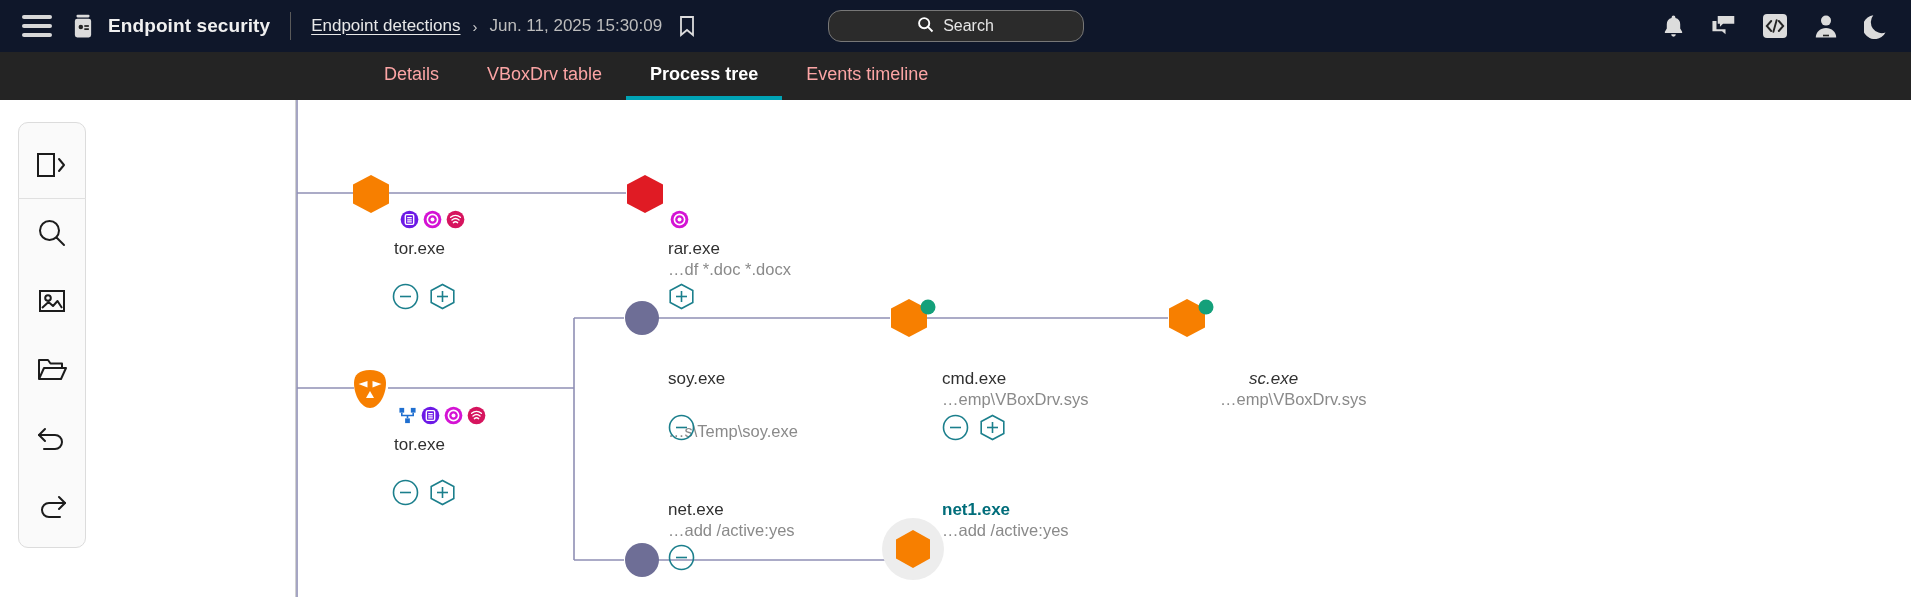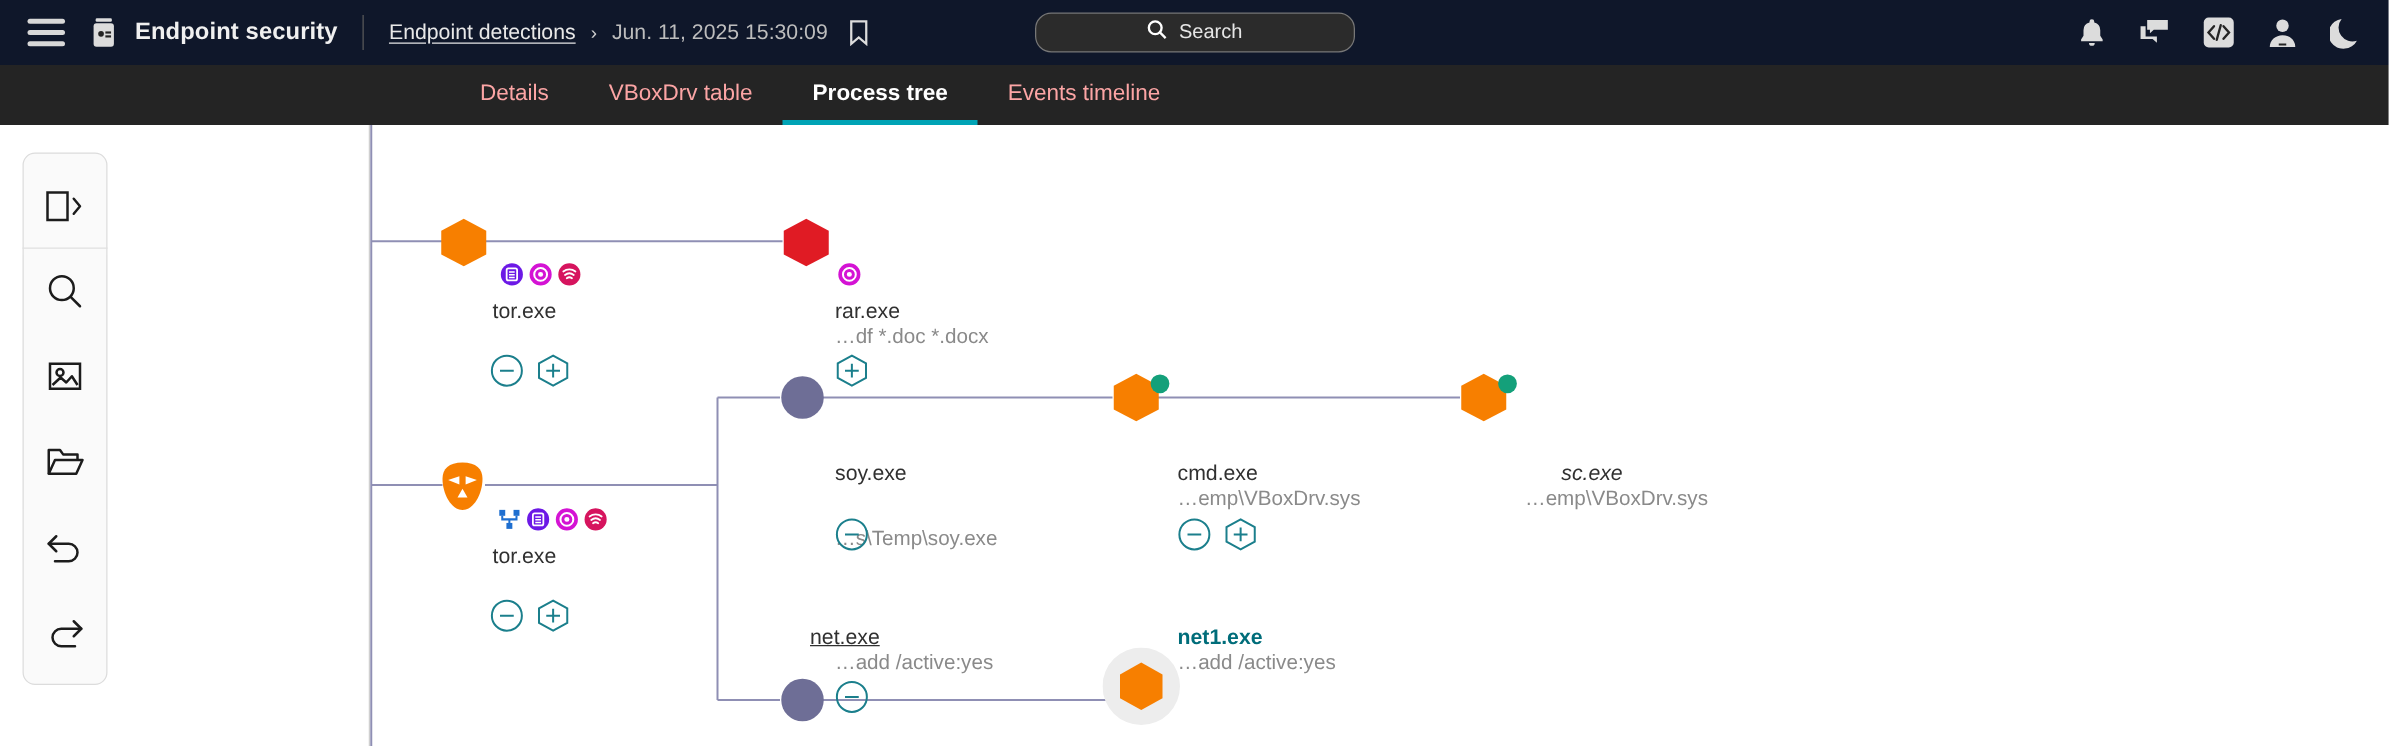--- a/index.html
+++ b/index.html
@@ -434,21 +434,21 @@
 
     <div class="node-label node-name" style="left:953px; top:268px;font-style:italic;">sc.exe</div>
     <div class="node-label node-cmd" style="left:924px; top:288px;">…emp\VBoxDrv.sys</div>
     <div class="node-shape" style="left:872px; top:198px;">
       <svg width="48" height="40" viewBox="0 0 48 40">
         <polygon points="19,1 37,10.5 37,29.5 19,39 1,29.5 1,10.5" fill="#f77f00"></polygon>
         <circle cx="38" cy="9" r="7.5" fill="#14a07a"></circle>
       </svg>
     </div>
 
-    <div class="node-label node-name" style="left:352px; top:399px;text-decoration:underline;">net.exe</div>
+    <div class="node-label node-name" style="left:372px; top:399px;">net.exe</div>
     <div class="node-label node-cmd" style="left:372px; top:419px;">…add /active:yes</div>
     <div class="node-shape" style="left:328px; top:442px;">
       <svg width="36" height="36" viewBox="0 0 36 36">
           <circle cx="18" cy="18" r="17" fill="#6e6e96"></circle>
         </svg>
     </div>
     <div class="ctrls" style="left:372px; top:444px;">
       <span class="ctrl">
         <svg width="27" height="27" viewBox="0 0 27 27" fill="none" stroke="#1b7f8c" stroke-width="1.6">
           <circle cx="13.5" cy="13.5" r="12"></circle>

